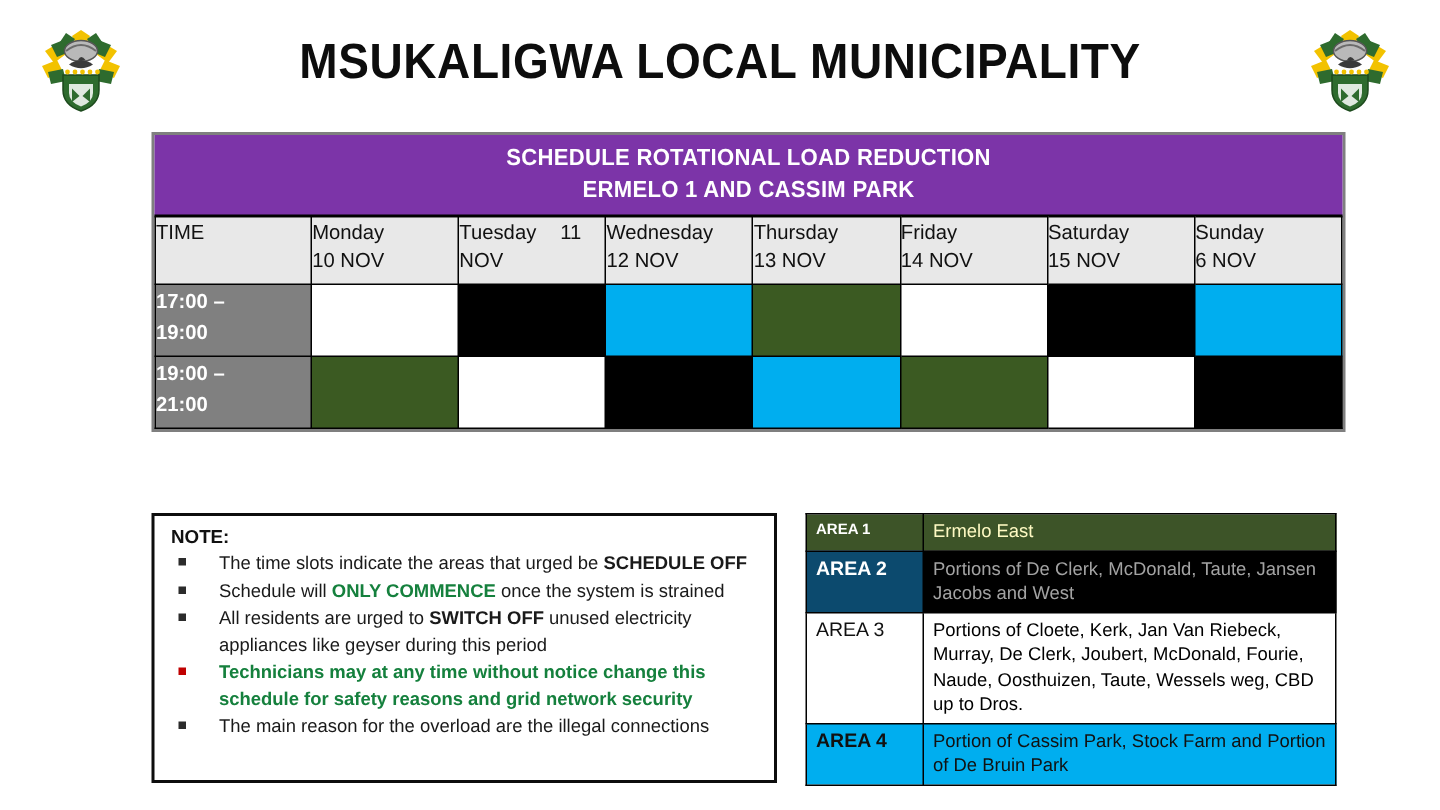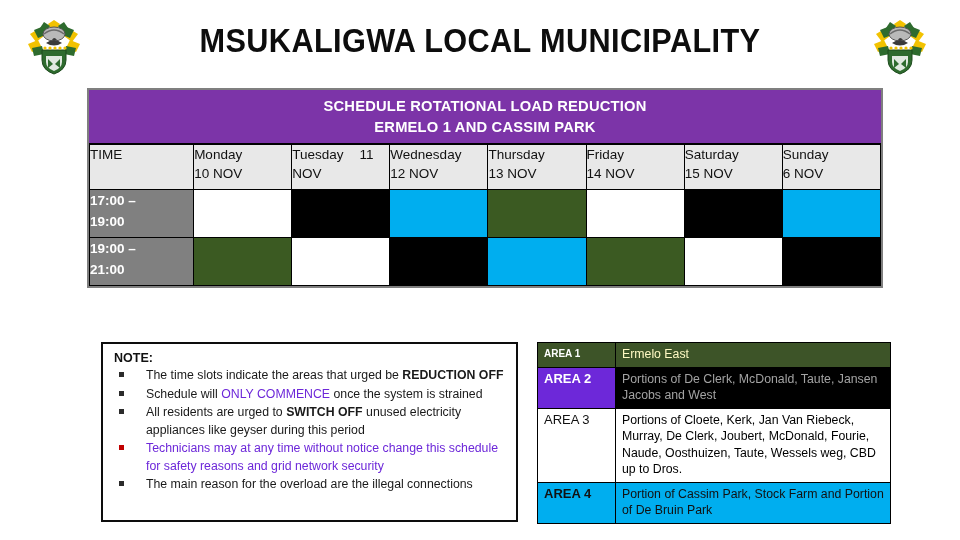--- a/index.html
+++ b/index.html
@@ -19,21 +19,21 @@
   .page-title{
     position:absolute;left:0;top:22px;width:960px;text-align:center;
     font-family:"Liberation Sans", sans-serif;
     font-size:33px;font-weight:bold;color:#0d0d0d;
     letter-spacing:.4px;
     transform:scaleX(.93);
   }
 
   
   .schedule{
-    position:absolute;left:87px;top:88px;width:796px;
+    position:absolute;left:101px;top:88px;width:796px;
     border:2px solid #7f7f7f;box-sizing:border-box;
   }
   .sched-banner{
     background:#7c34a8;color:#ffffff;text-align:center;
     font-size:15.5px;font-weight:bold;line-height:21px;
     padding:5px 0 6px 0;letter-spacing:.2px;
     border-bottom:1px solid #000;
   }
   .sched-banner div{transform:scaleX(.95);}
   table.grid{border-collapse:collapse;width:100%;table-layout:fixed;}
@@ -66,21 +66,21 @@
   .note-list{list-style:none;margin:0;padding:0;}
   .note-list li{
     position:relative;padding-left:34px;
     font-size:12.3px;line-height:17.5px;color:#1a1a1a;margin-bottom:1px;
   }
   .note-list li .bullet{
     position:absolute;left:7px;top:5px;width:5px;height:5px;background:#2b2b2b;
   }
   .note-list li.red{color:#c00000;font-weight:bold;}
   .note-list li.red .bullet{background:#c00000;}
-  .note-list .red-inline{color:#6d28d9;font-weight:normal;}
+  .note-list .red-inline{color:#15803d;font-weight:bold;}
 
   
   .area-table{
     position:absolute;left:537px;top:342px;width:354px;
     border-collapse:collapse;table-layout:fixed;
   }
   .area-table td{
     border:1px solid #000;padding:3px 5px 4px 6px;
     font-size:12.3px;line-height:16.5px;vertical-align:top;
   }
@@ -249,36 +249,36 @@
         <td class="slot" style="background: rgb(255, 255, 255);"></td>
         <td class="slot" style="background: rgb(0, 0, 0);"></td>
       </tr>
     </tbody>
   </table>
 </div>
 
 <div class="note-box">
   <div class="note-title">NOTE:</div>
   <ul class="note-list">
-    <li><span class="bullet"></span><span class="body"><span>The time slots indicate the areas that urged be </span><span style="font-weight: bold;">REDUCTION OFF</span></span></li>
+    <li><span class="bullet"></span><span class="body"><span>The time slots indicate the areas that urged be </span><span style="font-weight: bold;">SCHEDULE OFF</span></span></li>
     <li><span class="bullet"></span><span class="body"><span>Schedule will </span><span class="red-inline">ONLY COMMENCE</span><span> once the system is strained</span></span></li>
     <li><span class="bullet"></span><span class="body"><span>All residents are urged to </span><span style="font-weight: bold;">SWITCH OFF</span><span> unused electricity appliances like geyser during this period</span></span></li>
     <li class="red"><span class="bullet"></span><span class="body"><span class="red-inline">Technicians may at any time without notice change this schedule for safety reasons and grid network security</span></span></li>
     <li><span class="bullet"></span><span class="body"><span>The main reason for the overload are the illegal connections</span></span></li>
   </ul>
 </div>
 
 <table class="area-table">
   <tbody>
     <tr class="row-green">
       <td class="lbl" style="background: rgb(61, 84, 40); color: rgb(255, 255, 255);">AREA 1</td>
       <td style="background: rgb(61, 84, 40); color: #fef9c3;">Ermelo East</td>
     </tr>
     <tr class="row-black">
-      <td class="lbl" style="background: #6d28d9; color: rgb(255, 255, 255); margin-left: 24px;">AREA 2</td>
+      <td class="lbl" style="background: #0c4a6e; color: rgb(255, 255, 255); margin-left: 24px;">AREA 2</td>
       <td style="background: rgb(0, 0, 0); color: #a3a3a3;">Portions of  De Clerk, McDonald, Taute, Jansen Jacobs and West</td>
     </tr>
     <tr class="row-white">
       <td class="lbl" style="background: rgb(255, 255, 255); color: rgb(17, 17, 17);">AREA 3</td>
       <td style="background: rgb(255, 255, 255); color: #000000;">Portions of Cloete, Kerk, Jan Van Riebeck, Murray, De Clerk, Joubert, McDonald, Fourie, Naude, Oosthuizen, Taute, Wessels weg, CBD up to Dros.</td>
     </tr>
     <tr class="row-blue">
       <td class="lbl" style="background: rgb(0, 174, 239); color: rgb(17, 17, 17);">AREA 4</td>
       <td style="background: rgb(0, 174, 239); color: rgb(17, 17, 17);">Portion of Cassim Park, Stock Farm and Portion of De Bruin Park</td>
     </tr>

